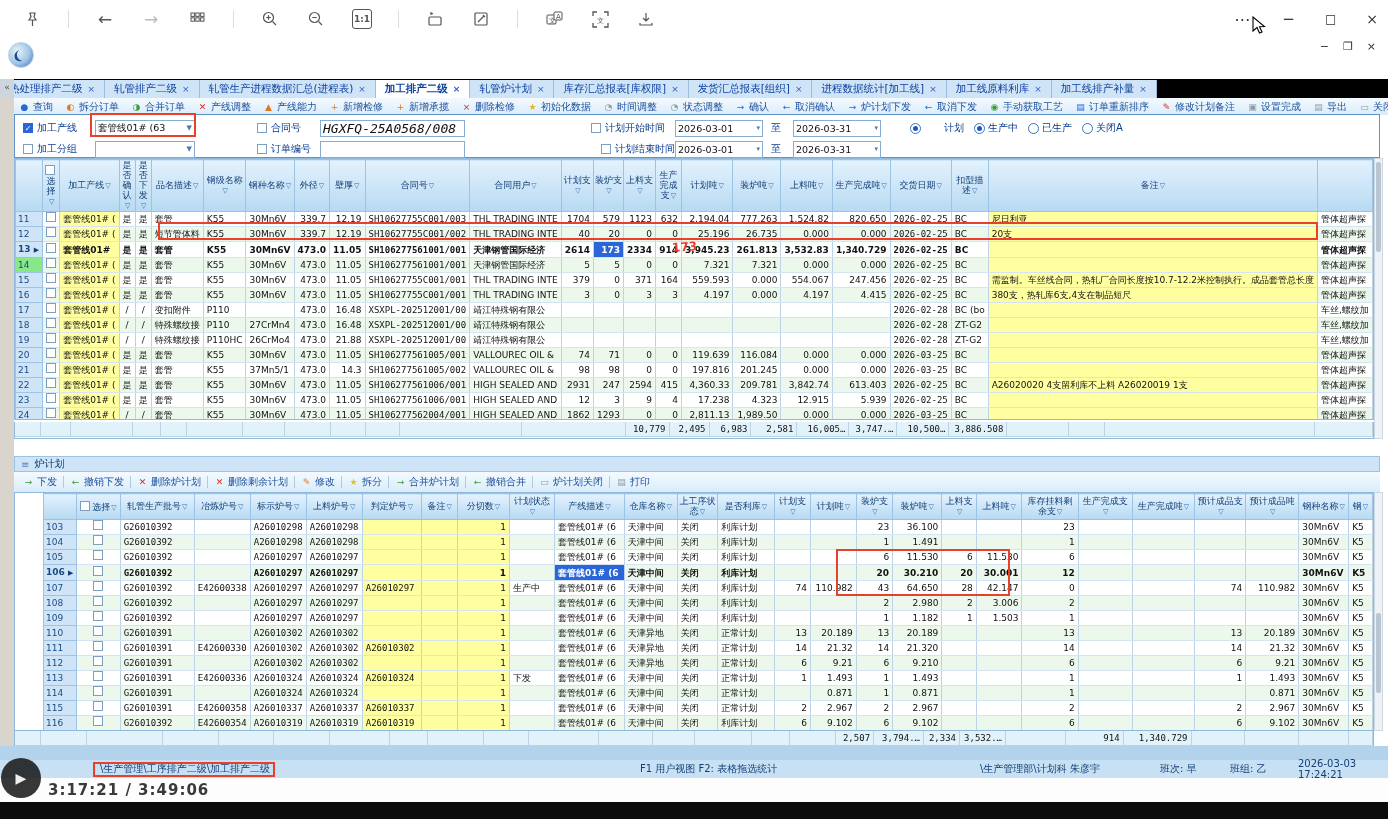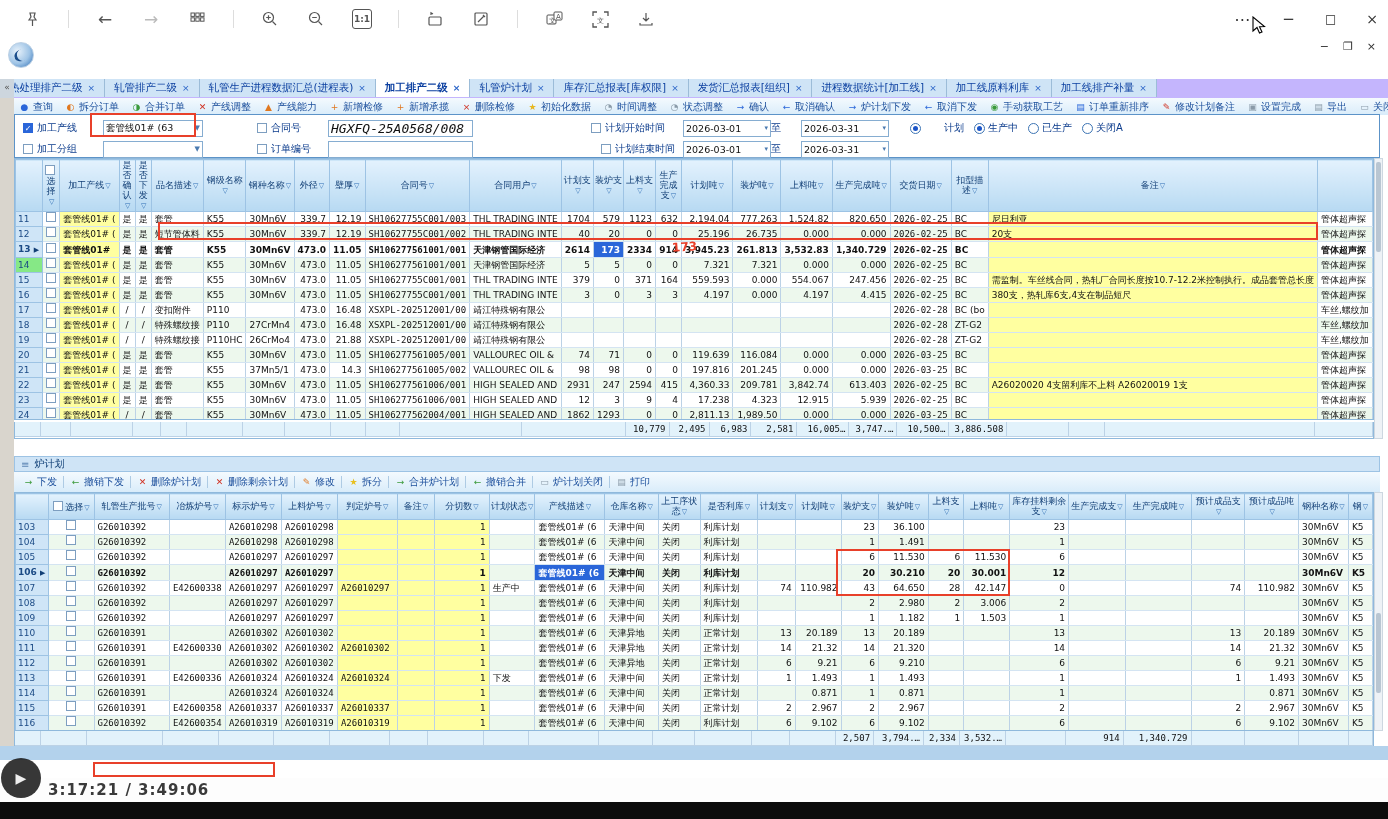--- a/index.html
+++ b/index.html
@@ -18,40 +18,40 @@
     display:flex;align-items:center;justify-content:center;font-size:12px;font-weight:bold;color:#111;}
   .appicon{position:absolute;left:8px;top:42px;width:26px;height:26px;border-radius:50%;
     background:radial-gradient(circle at 35% 35%,#e8f2fb,#9fc4e6 55%,#2b6cb4);border:1px solid #b9cfe4;z-index:5;}
   .appicon:before{content:"";position:absolute;left:5px;top:6px;width:14px;height:12px;border-radius:50%;
     border-left:3px solid #1b4e8c;transform:rotate(-20deg);}
   .winctl{display:flex;gap:14px;position:absolute;right:12px;top:40px;font-size:11px;color:#333;}
   .menubar{position:absolute;left:0;top:58px;width:1388px;height:18px;background:#eaf3fb;
     border-bottom:3px solid #1f5ba8;display:flex;justify-content:flex-end;align-items:center;gap:26px;
     padding-right:26px;font-size:11px;color:#1040c0;}
   
-  .tabbar{position:absolute;left:0;top:79px;width:1388px;height:19px;background:#c4b5fd;display:flex;align-items:flex-start;}
+  .tabbar{position:absolute;left:0;top:79px;width:1388px;height:19px;background:#000000;display:flex;align-items:center;}
   .tabgut{width:14px;height:19px;background:#cdd6de;color:#555;font-size:9px;text-align:center;line-height:17px;}
   .tab{height:18px;display:flex;align-items:center;gap:5px;padding:0 9px;font-size:10.5px;color:#0b3fa0;
     border-right:1px solid #9cbcd8;background:#cfe4f6;white-space:nowrap;}
   .tab.active{background:#fff;font-weight:bold;}
   .tab .x{color:#2a64c8;font-size:9px;}
   
   .btoolbar{position:absolute;left:0;top:98px;width:1388px;height:17px;display:flex;align-items:center;
     background:linear-gradient(#f4fafe,#d9ecfa);font-size:10px;color:#1c4f9c;white-space:nowrap;overflow:hidden;padding-left:14px;}
   .tbtn{display:flex;align-items:center;gap:3px;padding:0 5px;cursor:default;}
   .tbtn .ic{font-size:9px;width:11px;text-align:center;}
   .tbsep{width:1px;height:12px;background:#aecbe4;margin:0 1px;}
   
   .filter{position:absolute;left:14px;top:114px;width:1366px;height:44px;background:#fff;
     border:1px solid #5c93c8;font-size:10px;color:#0b3b8c;}
   .frow{position:absolute;left:0;width:100%;height:22px;display:flex;align-items:center;}
   .cb{display:inline-block;width:10px;height:10px;border:1px solid #7d9ec0;background:#fff;margin-right:4px;flex:none;}
   .cb.on{background:#2a66d9;border-color:#2a66d9;color:#fff;font-size:8px;line-height:10px;text-align:center;}
   .dd{height:17px;border:1px solid #86add1;background:#fff;display:inline-flex;align-items:center;
-    font-size:9.5px;color:#111;padding:0 2px;position:relative;margin-left:8px;}
+    font-size:9.5px;color:#111;padding:0 2px;position:relative;}
   .dd .ar{margin-left:auto;color:#4a7ab0;font-size:7px;padding-left:3px;}
   .rad{display:inline-block;width:11px;height:11px;border:1px solid #3c74b4;border-radius:50%;margin-right:3px;position:relative;flex:none;}
   .rad.on:before{content:"";position:absolute;left:2px;top:2px;width:5px;height:5px;border-radius:50%;background:#1b55c8;}
   
   .twrap{position:absolute;overflow:hidden;background:#fff;border:1px solid #8fb9dc;}
   table.grid{border-collapse:collapse;table-layout:fixed;}
   table.grid td{border-right:1px solid #bcd2e6;border-bottom:1px solid #d4e4f2;padding:0 3px;
     white-space:nowrap;overflow:hidden;font-size:9px;height:14px;line-height:14px;color:#111;}
   table.grid tr.hdr td{background:linear-gradient(#e3f2fd,#b7d9f2);color:#123f76;text-align:center;
     border:1px solid #9dc3e4;font-size:9px;line-height:10px;white-space:normal;vertical-align:middle;padding:0 1px;}
@@ -928,21 +928,21 @@
         <span class="ic" style="color: rgb(138, 154, 168);">▭</span>
         <span>炉计划关闭</span>
       </span>
       <span class="tbsep"></span>
       <span class="tbtn">
         <span class="ic" style="color: rgb(138, 154, 168);">▤</span>
         <span>打印</span>
       </span>
     </div>
 
-  <div class="twrap" style="left:14px;top:492px;width:1360px;height:239px;">
+  <div class="twrap" style="left:14px;top:492px;width:1360px;height:239px;padding-left:28px;">
     <table class="grid" id="furnacetable">
         <colgroup>
           <col style="width:26px">
           <col style="width:46px">
           <col style="width:76px">
           <col style="width:56px">
           <col style="width:56px">
           <col style="width:56px">
           <col style="width:60px">
           <col style="width:38px">
@@ -1470,20 +1470,28 @@
       </table>
   </div>
   <div class="vscroll" style="left:1374px;top:492px;height:239px;">
       <div class="vthumb" style="top:120px;height:80px;"></div>
     </div>
 
   <div class="gutter"></div>
   <div class="tabgut" style="position:absolute;left:0;top:79px;">«</div>
 
   <div class="bluestrip"></div>
+  <div class="statusbar">
+    <span style="margin-left:100px;">\生产管理\工序排产二级\加工排产二级</span>
+    <span style="position:absolute;left:640px;">F1  用户视图  F2: 表格拖选统计</span>
+    <span style="position:absolute;left:980px;">\生产管理部\计划科 朱彦宇</span>
+    <span style="position:absolute;left:1160px;">班次: 早</span>
+    <span style="position:absolute;left:1230px;">班组: 乙</span>
+    <span style="position:absolute;left:1298px;">2026-03-03  17:24:21</span>
+  </div>
 
   <div class="fragment">
     
     
     
     
   </div>
   <div class="blackbar"></div>
   <div class="playbtn">
       <span>▶</span>

